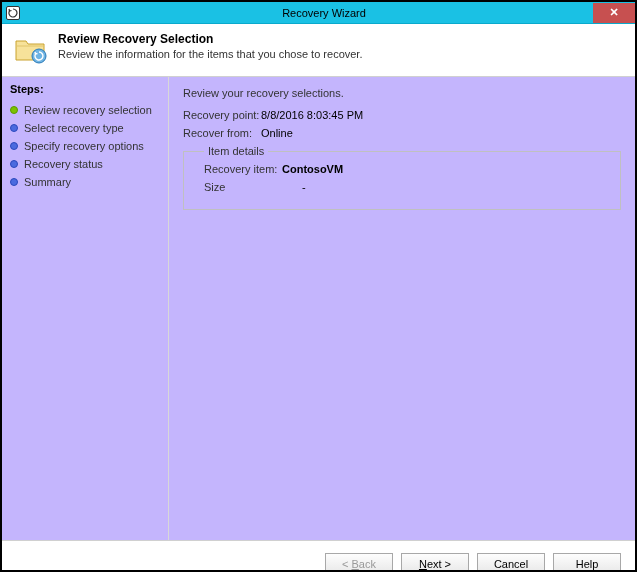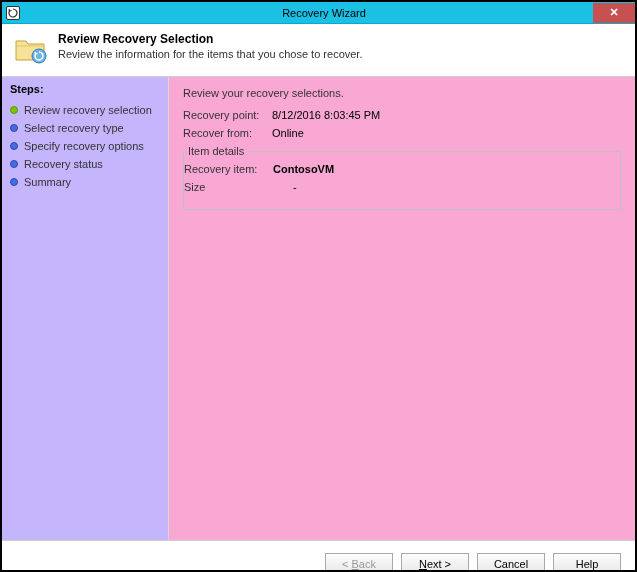--- a/index.html
+++ b/index.html
@@ -13,26 +13,26 @@
     .header-icon { width: 34px; height: 30px; margin-right: 10px; margin-top: 2px; }
     .header-text .title { font-weight: bold; font-size: 12px; color: #000; margin-bottom: 2px; }
     .header-text .subtitle { color: #333; }
     .body { display: flex; height: 464px; border-top: 1px solid #d0d0d0; }
     .sidebar { width: 167px; background: #c4b5fd; padding: 6px 8px; border-right: 1px solid #d8d8d8; }
     .sidebar .steps-label { font-weight: bold; margin-bottom: 6px; color: #000; }
     .step { display: flex; align-items: center; padding: 3px 0; color: #333; }
     .step .bullet { width: 8px; height: 8px; border-radius: 50%; margin-right: 6px; display: inline-block; }
     .step.active .bullet { background: #7cc200; border: 1px solid #5a9a00; }
     .step.pending .bullet { background: #4a6adf; border: 1px solid #2a48bc; }
-    .main { flex: 1; background: #f9a8d4; padding: 10px 14px 10px 14px; display:flex; flex-direction:column; }
+    .main { flex: 1; background: #c4b5fd; padding: 10px 14px 10px 14px; display:flex; flex-direction:column; }
     .main .instruction { color: #333; margin-bottom: 10px; }
     .row { display: flex; margin-bottom: 6px; }
-    .row .label { width: 89px; color: #333; }
+    .row .label { width: 78px; color: #333; }
     .row .value { color: #000; }
-    fieldset { border: 1px solid #c0c0c0; padding: 6px 10px 10px 0; margin-top: 2px; width: 100%; }
+    fieldset { border: 1px solid #c0c0c0; padding: 6px 10px 10px 20px; margin-top: 2px; width: 100%; }
     legend { padding: 0 4px; color: #333; }
     .footer { height: 46px; border-top: 1px solid #d0d0d0; display: flex; align-items: center; justify-content: flex-end; padding: 0 14px; gap: 8px; background: #fff; }
     .btn { min-width: 68px; height: 22px; background: linear-gradient(#fdfdfd, #e7e7e7); border: 1px solid #a8a8a8; color: #000; font-size: 11px; padding: 0 10px; cursor: default; }
     .btn.disabled { color: #9a9a9a; }
     .btn u { text-decoration: underline; }
     .mainarea { flex:1; }
   </style>
 </head>
 <body>
 
@@ -86,21 +86,21 @@
       <span class="bullet"></span>
       <span>Summary</span>
     </div>
   </div>
 
   <div class="main">
     <div class="mainarea">
       <div class="instruction">Review your recovery selections.</div>
       <div class="row">
         <span class="label">Recovery point:</span>
-        <span class="value">8/12/2016 8:03:45 PM</span>
+        <span class="value">8/8/2016 8:03:45 PM</span>
       </div>
       <div class="row">
         <span class="label">Recover from:</span>
         <span class="value">Online</span>
       </div>
       <fieldset>
         <legend>Item details</legend>
         <div class="row">
           <span class="label">Recovery item:</span>
           <span class="value" style="font-weight:bold">ContosoVM</span>

